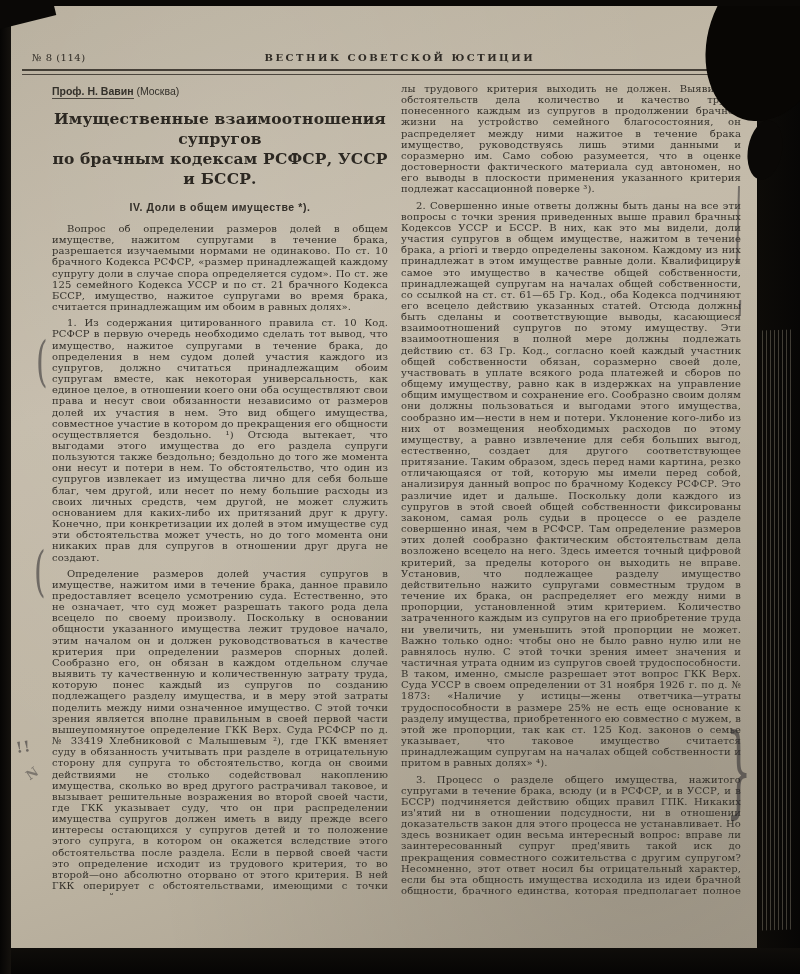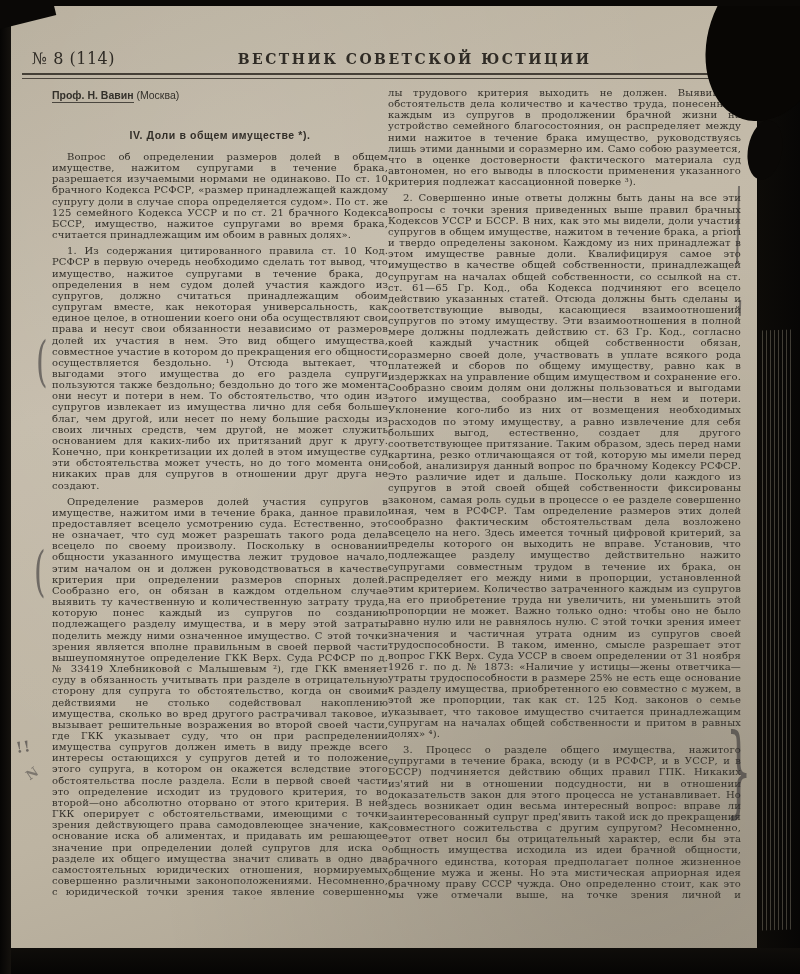--- a/index.html
+++ b/index.html
@@ -28,43 +28,43 @@
   .corner-blob2{position:absolute;right:18px;top:120px;width:34px;height:60px;background:#0a0806;border-radius:50%;transform:rotate(10deg);}
   .edge-bottom{position:absolute;left:0;bottom:0;width:800px;height:26px;background:linear-gradient(#0f0d0a,#060504);}
   .edge-left{position:absolute;left:0;top:0;width:11px;height:974px;background:linear-gradient(90deg,#060504,#15120e);}
   .edge-top{position:absolute;left:0;top:0;width:800px;height:6px;background:#0a0806;}
   .corner-tl{position:absolute;left:-18px;top:-20px;width:70px;height:44px;background:#0a0806;transform:rotate(-14deg);}
   
   .header{
     display:flex;justify-content:space-between;align-items:baseline;
     margin:44px 16px 0 22px;color:#2f2b25;
   }
-  .issue-no{font-size:16px;letter-spacing:.5px;}
-  .journal{font-size:14px;font-weight:bold;letter-spacing:2.5px;}
+  .issue-no{font-size:10px;letter-spacing:.5px;}
+  .journal{font-size:10px;font-weight:bold;letter-spacing:2.5px;}
   .pageno{font-size:12.5px;letter-spacing:1px;}
   .rule{height:3px;border-top:2px solid rgba(48,43,36,.85);border-bottom:1px solid rgba(48,43,36,.8);margin:5px 10px 0 12px;}
   
   .content{
-    display:flex;
+    display:flex;gap:13px;
     padding:8px 16px 22px 42px;
     height:842px;box-sizing:border-box;
   }
   .col{display:flex;flex-direction:column;overflow:hidden;color:#33302a;}
   .col-left{width:336px;flex:none;}
   .col-right{flex:1;}
   .author{font-family:"Liberation Sans",sans-serif;font-size:10.5px;font-weight:bold;margin:2px 0 10px 0;}
   .author .name{border-bottom:1.3px solid rgba(45,42,38,.8);padding-bottom:1px;}
   .author .city{font-weight:normal;}
   .art-title{
     text-align:center;font-weight:bold;font-size:15.5px;line-height:20px;
     margin:2px 0 10px 0;color:#2c2822;letter-spacing:.2px;
   }
   .sec-heading{
     text-align:center;font-family:"Liberation Sans",sans-serif;
-    font-weight:bold;font-size:10.5px;letter-spacing:.6px;margin:18px 0 10px 0;color:#322e28;
+    font-weight:bold;font-size:10.5px;letter-spacing:.6px;margin:2px 0 10px 0;color:#322e28;
   }
   .col-text p.para{
     margin:0;text-indent:15px;text-align:justify;
     font-size:10px;line-height:11.15px;letter-spacing:.12px;
   }
   .col-text p.para.noindent{text-indent:0;}
   .col-text p.para.gap{margin-top:5px;}
   .pen-underline{text-decoration-thickness:1px;text-underline-offset:1.5px;text-decoration-color:rgba(40,38,40,.75);}
   
   .mark{position:absolute;color:rgba(42,40,44,.55);pointer-events:none;}
@@ -85,20 +85,24 @@
     <span class="pageno">227</span>
   </div>
   <div class="rule"></div>
 
   <div class="content">
 
     <div class="col col-left">
       <div class="author">
         <span class="name">Проф. Н. Вавин</span>
         <span class="city">(Москва)</span>
+      </div>
+      <div class="art-title">
+        <div>Имущественные взаимоотношения супругов</div>
+        <div>по брачным кодексам РСФСР, УССР и БССР.</div>
       </div>
       <div class="sec-heading">IV. Доли в общем имуществе *).</div>
       <div class="col-text">
           <p class="para"><span>Вопрос об определении размеров долей в общем имуществе, нажитом супругами в течение брака, разрешается изучаемыми нормами не одинаково. По ст. 10 брачного Кодекса РСФСР, «размер принадлежащей каждому супругу доли в случае спора определяется судом». По ст. же 125 семейного Кодекса УССР и по ст. 21 брачного Кодекса БССР, имущество, нажитое супругами во время брака, считается принадлежащим им обоим в равных долях».</span></p>
           <p class="para gap"><span>1. Из содержания цитированного правила ст. 10 Код. РСФСР в первую очередь необходимо сделать тот вывод, что имущество, нажитое супругами в течение брака, до определения в нем судом долей участия каждого из супругов, должно считаться принадлежащим обоим супругам вместе, как </span><span class="pen-underline">некоторая универсальность, как единое целое</span><span>, в отношении коего они оба осуществляют свои права и несут свои обязанности независимо от размеров долей их участия в нем. Это вид общего имущества, совместное участие в котором до прекращения его общности осуществляется </span><span class="pen-underline">бездольно</span><span>. ¹) Отсюда вытекает, что выгодами этого имущества до его раздела супруги пользуются также бездольно; бездольно до того же момента они несут и потери в нем. То обстоятельство, что один из супругов извлекает из имущества лично для себя больше благ, чем другой, или несет по нему большие расходы из своих личных средств, чем другой, не может служить основанием для каких-либо их притязаний друг к другу. Конечно, при конкретизации их долей в этом имуществе суд эти обстоятельства может учесть, но до того момента они никаких прав для супругов в отношении друг друга не создают.</span></p>
           <p class="para gap"><span>Определение размеров долей участия супругов в имуществе, нажитом ими в течение брака, данное правило предоставляет всецело </span><span class="pen-underline">усмотрению суда</span><span>. Естественно, это не означает, что суд может разрешать такого рода дела всецело по своему произволу. Поскольку в основании общности указанного имущества </span><span class="pen-underline">лежит трудовое начало</span><span>, этим началом он и должен руководствоваться в качестве критерия при определении размеров спорных долей. Сообразно его, он обязан в каждом отдельном случае выявить ту качественную и количественную затрату труда, которую понес каждый из супругов по созданию подлежащего разделу имущества, и в меру этой затраты поделить между ними означенное имущество. С этой точки зрения является вполне правильным в своей первой части вышеупомянутое определение ГКК Верх. Суда РСФСР по д. № 33419 Хлебниковой с Малышевым ²), где ГКК вменяет суду в обязанность учитывать при разделе в отрицательную сторону для супруга то обстоятельство, когда он своими действиями не столько содействовал накоплению имущества, сколько во вред другого растрачивал таковое, и вызывает решительные возражения во второй своей части, где ГКК указывает суду, что он при распределении имущества супругов должен иметь в виду прежде всего интересы остающихся у супругов детей и то положение этого супруга, в котором он окажется вследствие этого обстоятельства после раздела. Если в первой своей части это определение исходит из трудового критерия, то во второй—оно абсолютно оторвано от этого критерия. В ней ГКК оперирует с обстоятельствами, имеющими с точки зрения действующего права самодовлеющее значение, как основание иска об алиментах, и придавать им решающее значение при определении долей супругов для иска о разделе их общего имущества значит сливать в одно два самостоятельных юридических отношения, нормируемых совершенно различными законоположениями. Несомненно, с юридической точки зрения такое явление совершенно недопустимо. При разрешении подобных дел, суд за преде-</span></p>
         </div>
 
     </div>
 

